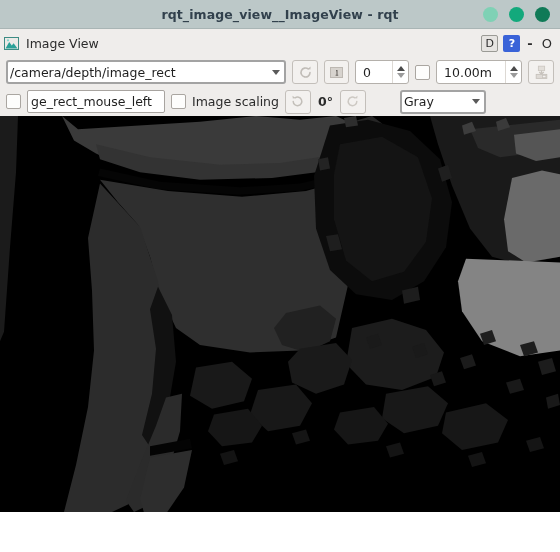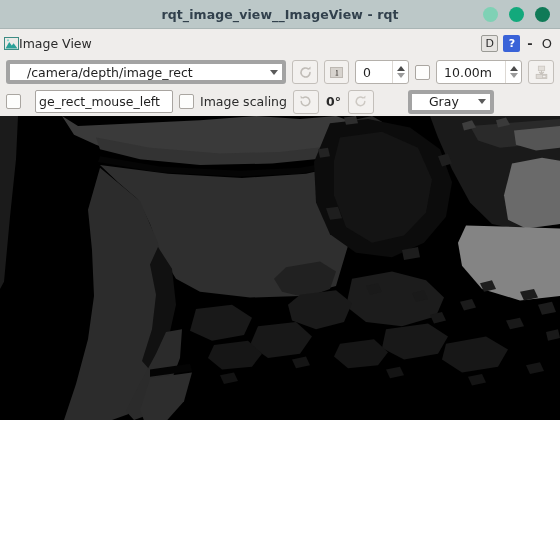--- a/index.html
+++ b/index.html
@@ -11,21 +11,21 @@
     width: 560px;
     height: 552px;
     overflow: hidden;
     font-family: "DejaVu Sans", "Liberation Sans", sans-serif;
     font-size: 12px;
     color: #2e3436;
   }
 
   .window {
     width: 560px;
-    height: 420px;
+    height: 512px;
     display: flex;
     flex-direction: column;
     background: #efedeb;
     position: relative;
   }
 
   
   .titlebar {
     height: 29px;
     min-height: 29px;
@@ -70,21 +70,21 @@
     min-height: 28px;
     background: #efedeb;
     display: flex;
     align-items: center;
     padding: 0 6px 0 4px;
     box-sizing: border-box;
   }
   .plugin-title {
     display: flex;
     align-items: center;
-    gap: 0;
+    gap: 7px;
     font-size: 12.5px;
     color: #2b2b2b;
   }
   .img-icon {
     width: 15px; height: 13px;
     display: block;
   }
   .plugin-actions {
     margin-left: auto;
     display: flex;
@@ -129,25 +129,25 @@
     padding: 2px 6px;
     box-sizing: border-box;
     background: #efedeb;
   }
   .toolbar-row1 { height: 30px; min-height: 30px; }
   .toolbar-row2 { height: 29px; min-height: 29px; }
 
   .combo {
     height: 24px;
     background: #ffffff;
-    border: 4px solid #a3a3a3;
+    border: 2px solid #a3a3a3;
     border-radius: 3px;
     display: flex;
     align-items: center;
-    padding: 0 4px 0 17px;
+    padding: 0 4px 0 2px;
     box-sizing: border-box;
     font-size: 12.5px;
     color: #1f1f1f;
   }
   .combo-topic { flex: 1 1 auto; min-width: 0; }
   .combo-text {
     flex: 1 1 auto;
     white-space: nowrap;
     overflow: hidden;
     text-overflow: clip;
@@ -240,21 +240,20 @@
     display: flex;
     align-items: center;
     padding: 0 3px;
     box-sizing: border-box;
     font-size: 12.5px;
     color: #1f1f1f;
     width: 138px;
     overflow: hidden;
     white-space: nowrap;
     flex: 0 0 auto;
-    margin-left: 8px;
   }
 
   .rot-label {
     font-size: 12.5px;
     font-weight: bold;
     color: #2b2b2b;
     padding: 0 1px;
   }
   .combo-cmap {
     width: 86px;

